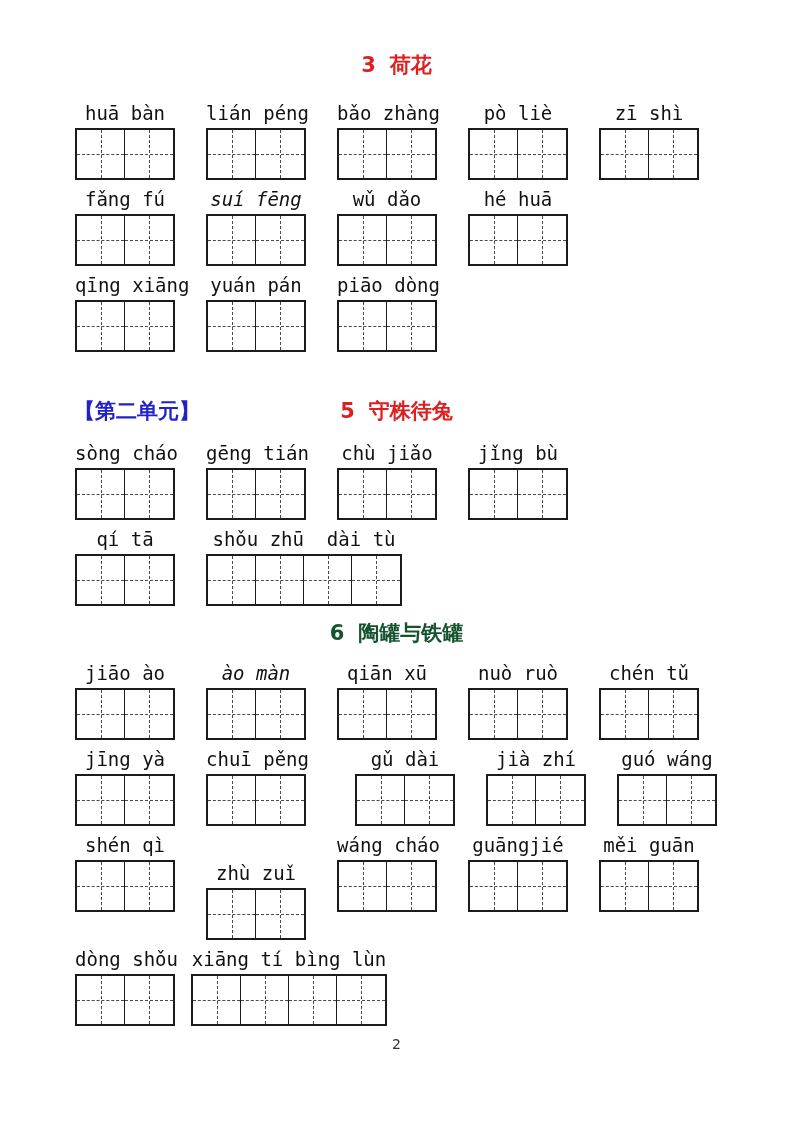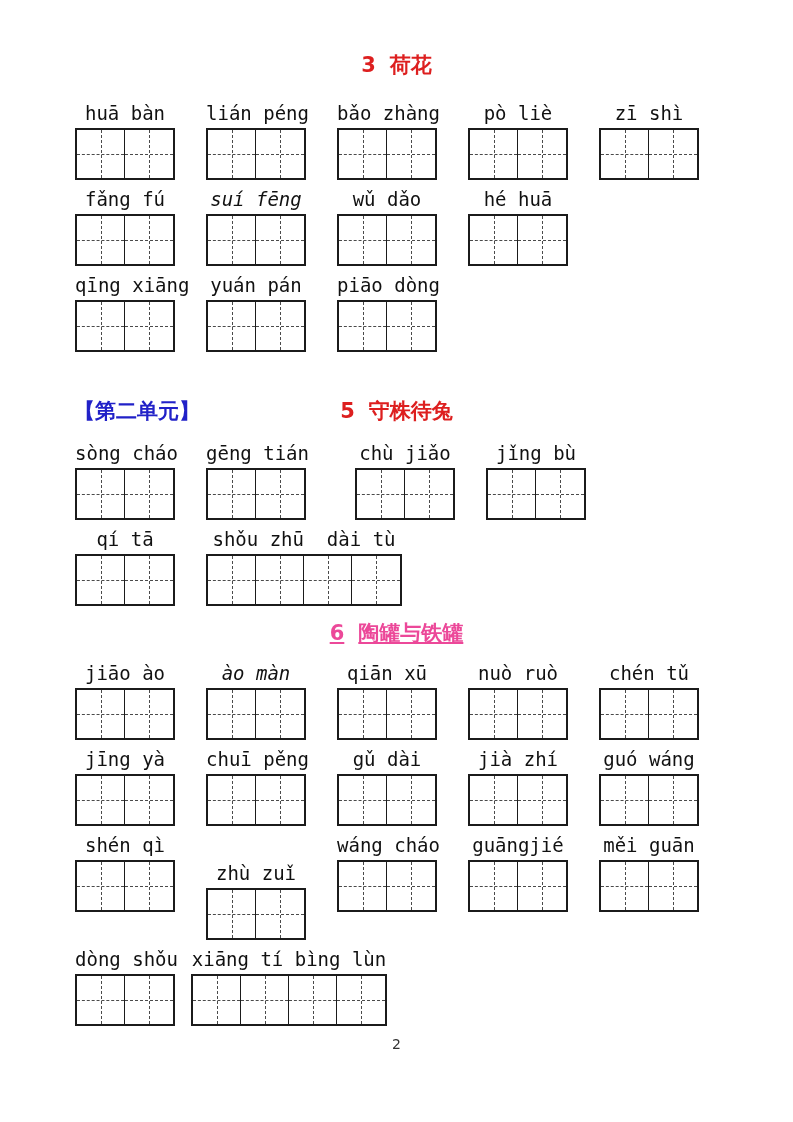--- a/index.html
+++ b/index.html
@@ -140,21 +140,21 @@
       <div class="gap-after-unit2"></div>
       <div class="rows-wrap">
         <div class="word-row">
           <div class="word-col" style="width: 131px;">
             <div class="pinyin" style="width: 100px;">sòng cháo</div>
             <div class="box" style="width: 100px;">
               <div class="cell"></div>
               <div class="cell"></div>
             </div>
           </div>
-          <div class="word-col" style="width: 149px;">
+          <div class="word-col" style="width: 131px;">
             <div class="pinyin" style="width: 100px;">gēng tián</div>
             <div class="box" style="width: 100px;">
               <div class="cell"></div>
               <div class="cell"></div>
             </div>
           </div>
           <div class="word-col" style="width: 131px;">
             <div class="pinyin" style="width: 100px;">chù jiǎo</div>
             <div class="box" style="width: 100px;">
               <div class="cell"></div>
@@ -182,21 +182,21 @@
             <div class="box" style="width: 196px;">
               <div class="cell"></div>
               <div class="cell"></div>
               <div class="cell"></div>
               <div class="cell"></div>
             </div>
           </div>
         </div>
       </div>
       <div class="gap-before-unit6"></div>
-      <div class="section-header"><span class="section-title" style="color: #ec4899; text-decoration: underline;"><span class="t-num">6</span><span>陶罐与铁罐</span></span></div>
+      <div class="section-header"><span class="section-title" style="color: #14532d;"><span class="t-num">6</span><span>陶罐与铁罐</span></span></div>
       <div class="gap-after-unit6"></div>
       <div class="rows-wrap">
         <div class="word-row">
           <div class="word-col" style="width: 131px;">
             <div class="pinyin" style="width: 100px;">jiāo ào</div>
             <div class="box" style="width: 100px;">
               <div class="cell"></div>
               <div class="cell"></div>
             </div>
           </div>
@@ -230,21 +230,21 @@
           </div>
         </div>
         <div class="word-row">
           <div class="word-col" style="width: 131px;">
             <div class="pinyin" style="width: 100px;">jīng yà</div>
             <div class="box" style="width: 100px;">
               <div class="cell"></div>
               <div class="cell"></div>
             </div>
           </div>
-          <div class="word-col" style="width: 131px;">
+          <div class="word-col" style="width: 149px;">
             <div class="pinyin" style="width: 100px;">chuī pěng</div>
             <div class="box" style="width: 100px;">
               <div class="cell"></div>
               <div class="cell"></div>
             </div>
           </div>
           <div class="word-col" style="width: 131px;">
             <div class="pinyin" style="width: 100px;">gǔ dài</div>
             <div class="box" style="width: 100px;">
               <div class="cell"></div>

